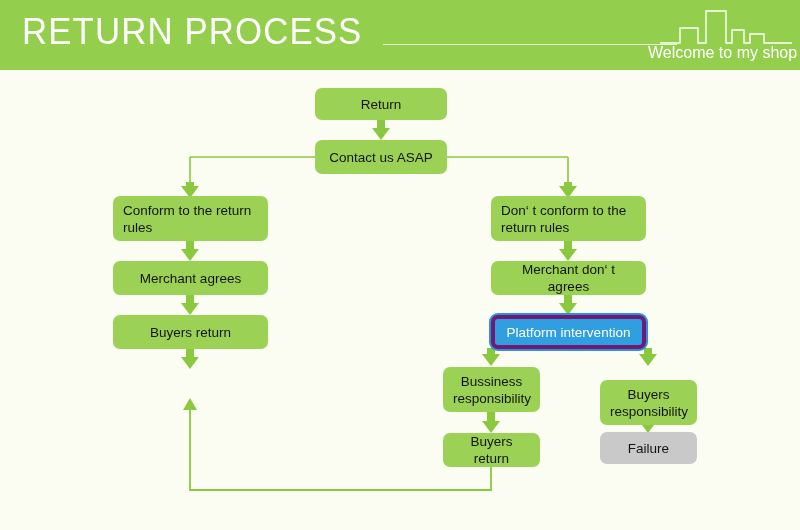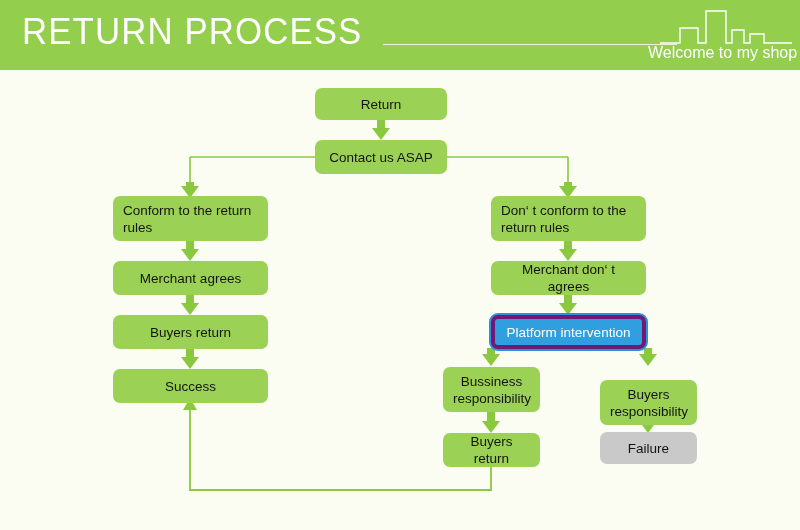--- a/index.html
+++ b/index.html
@@ -255,23 +255,20 @@
     </div>
 
     <div class="node center" style="left:113px; top:245px; width:155px; height:34px;">
       <span class="node-label">Buyers return</span>
     </div>
 
     <div class="node center selected" style="left:491px; top:245px; width:155px; height:34px;">
       <span class="node-label">Platform intervention</span>
     </div>
 
-    <div class="node center" style="left:113px; top:299px; width:155px; height:34px;">
-      <span class="node-label">Success</span>
-    </div>
 
     <div class="node center" style="left:443px; top:297px; width:97px; height:45px;">
       <span class="node-label">Bussiness responsibility</span>
     </div>
 
     <div class="node center" style="left:600px; top:310px; width:97px; height:45px;">
       <span class="node-label">Buyers responsibility</span>
     </div>
 
     <div class="node center" style="left:443px; top:363px; width:97px; height:34px;">

